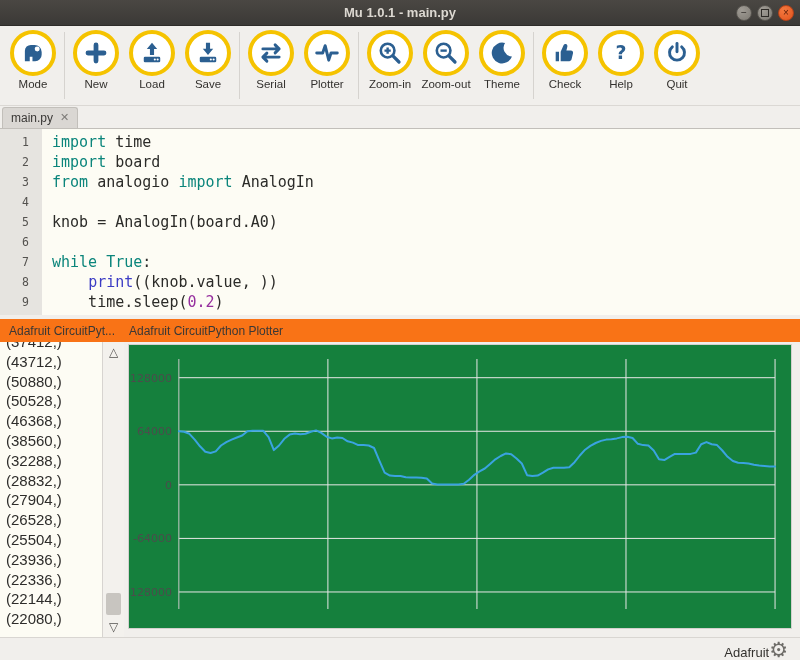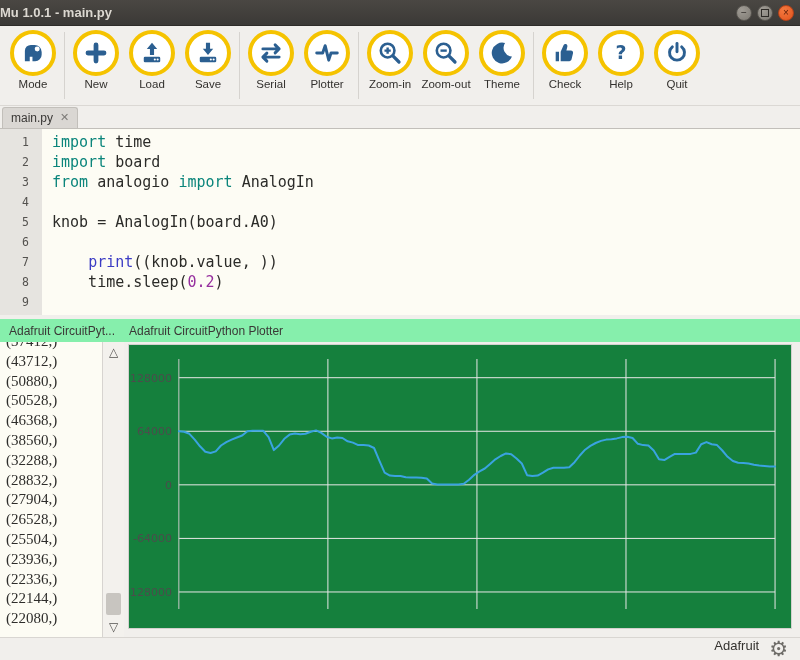--- a/index.html
+++ b/index.html
@@ -9,21 +9,21 @@
     background:#f1efec; position:relative;
     -webkit-font-smoothing:antialiased;
   }
   .window { position:absolute; inset:0; display:flex; flex-direction:column; }
 
   
   .titlebar {
     height:25px; flex:0 0 25px; position:relative;
     background:linear-gradient(#4a4743,#3b3936);
     border-bottom:1px solid #2e2c29;
-    display:flex; align-items:center; justify-content:flex-start;
+    display:flex; align-items:center; justify-content:center;
   }
   .title-text { color:#dcd8d1; font-size:13px; font-weight:bold; }
   .win-controls { position:absolute; right:6px; top:0; height:100%; display:flex; align-items:center; gap:5px; }
   .wbtn {
     width:16px; height:16px; border-radius:50%;
     display:flex; align-items:center; justify-content:center;
     font-size:10px; line-height:1; cursor:default;
     background:radial-gradient(circle at 35% 30%, #a09c95, #7d7972);
     color:#2e2b27; border:1px solid #57544f; box-sizing:border-box;
   }
@@ -67,48 +67,48 @@
   .gutter .ln { height:20px; line-height:20px; padding-right:13px; }
   .code { flex:1; padding:3px 0 0 10px; font-size:15px; }
   .code .cl { height:20px; line-height:20px; white-space:pre; }
   .tok-kw { color:var(--kw,#0b857b); }
   .tok-builtin { color:var(--builtin,#3c3cc4); }
   .tok-num { color:var(--num,#962f9e); }
   .tok-plain { color:var(--txt,#2b2b28); }
 
   
   .splitter { flex:0 0 4px; background:#f1efec; }
-  .panel-headers { flex:0 0 23px; display:flex; align-items:center; background:#86efac; font-size:12px; color:#3a3836; }
+  .panel-headers { flex:0 0 23px; display:flex; align-items:center; background:#f97316; font-size:12px; color:#3a3836; }
   .ph-serial { width:124px; padding-left:9px; box-sizing:border-box; }
   .ph-plotter { padding-left:5px; }
 
   .panel-body { flex:0 0 295px; display:flex; overflow:hidden; }
 
   .serial-pane { width:124px; flex:0 0 124px; display:flex; background:#fdfcf4; }
   .serial-lines {
     flex:1; overflow:hidden; margin-top:-10px; padding-left:6px;
-    font-family:Liberation Serif, serif;
+    font-family:Liberation Sans, sans-serif;
     font-size:15px; line-height:19.8px; color:#2e2d2b; white-space:pre;
   }
   .serial-scrollbar {
     width:22px; flex:0 0 22px; background:#f3f1ed; border-left:1px solid #d7d4d0;
     display:flex; flex-direction:column; align-items:center; box-sizing:border-box;
   }
   .sb-arrow { height:20px; line-height:20px; font-size:12px; color:#54524f; cursor:default; }
   .sb-track { flex:1; width:100%; position:relative; }
   .sb-thumb { position:absolute; bottom:2px; left:3px; right:3px; height:22px; background:#c8c5c0; border-radius:2px; }
 
   .plotter-pane { flex:1; background:#f1efec; padding:2px 8px 8px 4px; box-sizing:border-box; }
   .chart-card { width:100%; height:100%; background:#15803d; border:1px solid #d3d1ce; box-sizing:border-box; }
   .chart-card svg { display:block; width:100%; height:100%; }
 
   
   .statusbar {
     flex:1; border-top:1px solid #d9d6d2; background:#f1efec;
-    display:flex; align-items:flex-start; justify-content:flex-end; gap:10px; padding-right:12px;padding-left:20px;
+    display:flex; align-items:flex-end; justify-content:flex-end; padding-right:12px;padding-left:20px;
   }
   .device-label { font-size:13px; color:#33312e; }
   .gear { font-size:21px; color:#6e6c68; line-height:1; cursor:default; }
 </style>
 </head>
 <body>
 
 <div class="window">
 
   <div class="titlebar">
@@ -263,20 +263,21 @@
         <div class="ln">8</div>
         <div class="ln">9</div>
       </div>
     <div class="code" id="code">
         <div class="cl"><span class="tok-kw">import</span><span class="tok-plain"> time</span></div>
         <div class="cl"><span class="tok-kw">import</span><span class="tok-plain"> board</span></div>
         <div class="cl"><span class="tok-kw">from</span><span class="tok-plain"> analogio </span><span class="tok-kw">import</span><span class="tok-plain"> AnalogIn</span></div>
         <div class="cl"></div>
         <div class="cl"><span class="tok-plain">knob = AnalogIn(board.A0)</span></div>
         <div class="cl"></div>
+        <div class="cl"><span class="tok-kw">while</span><span class="tok-plain"> </span><span class="tok-kw">True</span><span class="tok-plain">:</span></div>
         <div class="cl"><span class="tok-plain">    </span><span class="tok-builtin">print</span><span class="tok-plain">((knob.value, ))</span></div>
         <div class="cl"><span class="tok-plain">    time.sleep(</span><span class="tok-num">0.2</span><span class="tok-plain">)</span></div>
       </div>
   </div>
 
   <div class="splitter"></div>
 
   <div class="panel-headers">
     <div class="ph-serial">Adafruit CircuitPyt...</div>
     <div class="ph-plotter">Adafruit CircuitPython Plotter</div>

